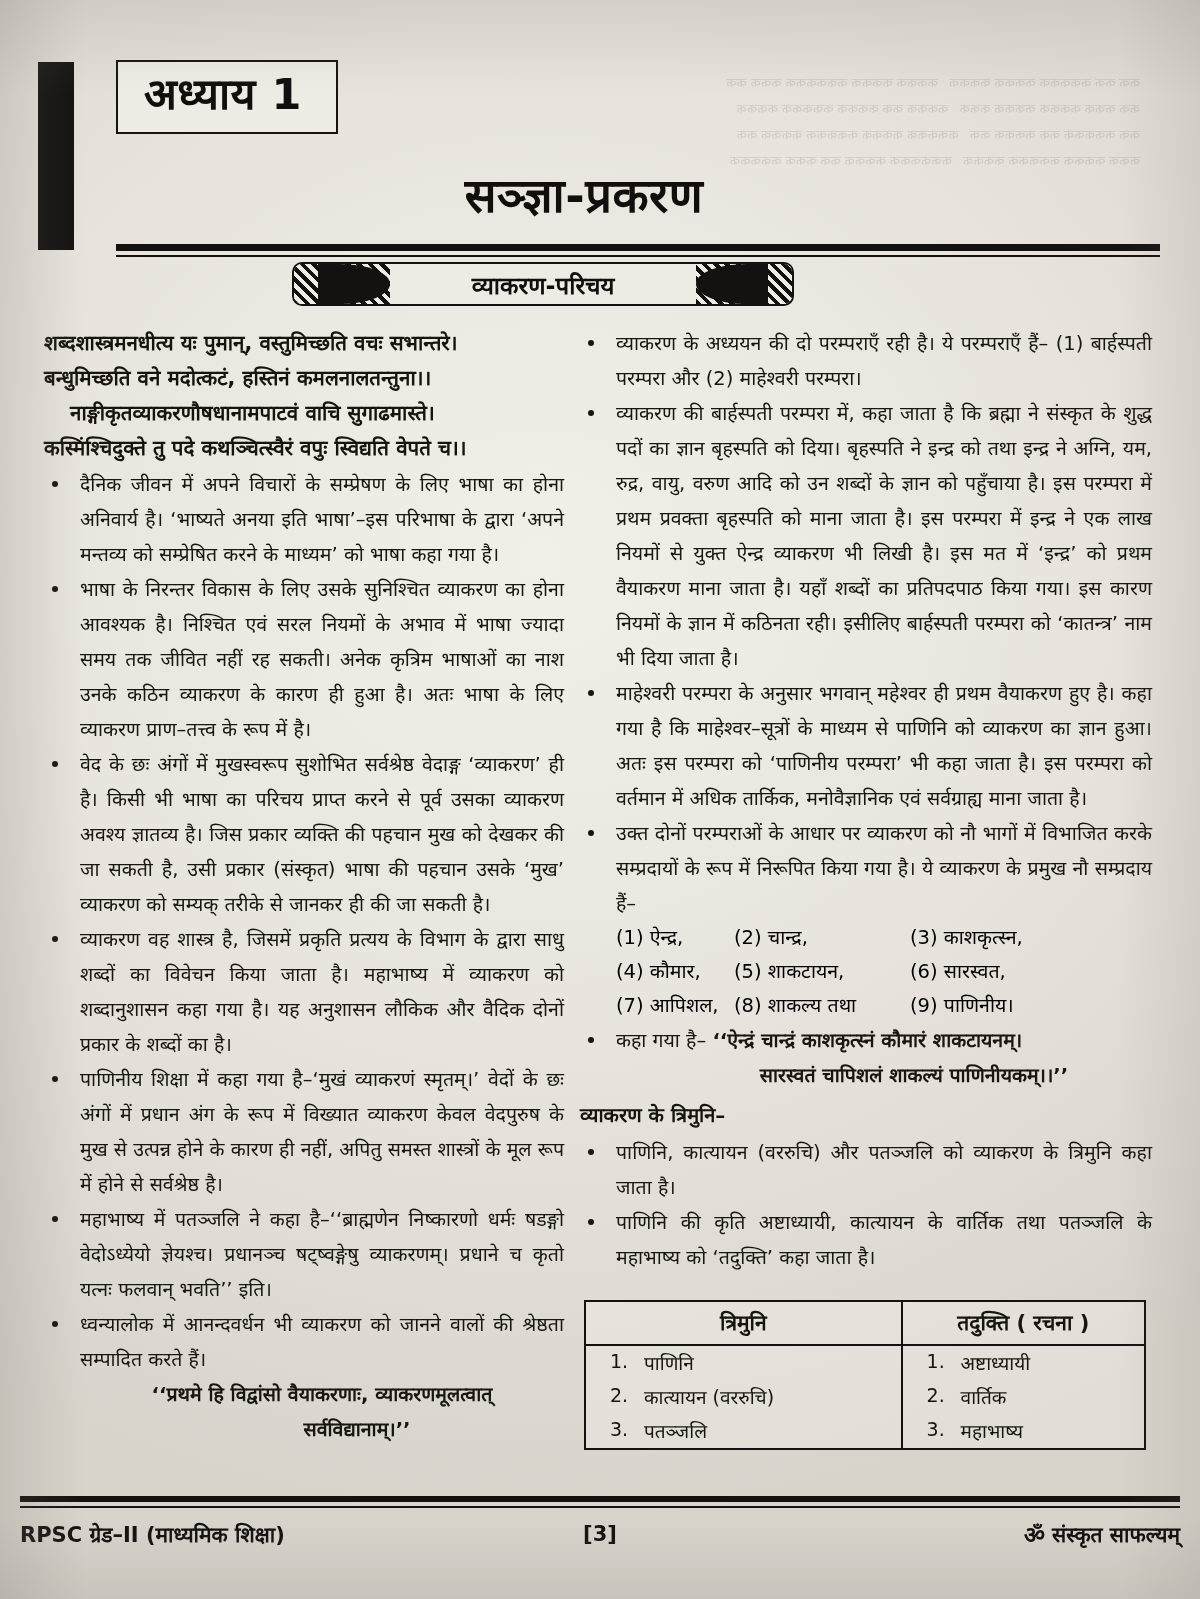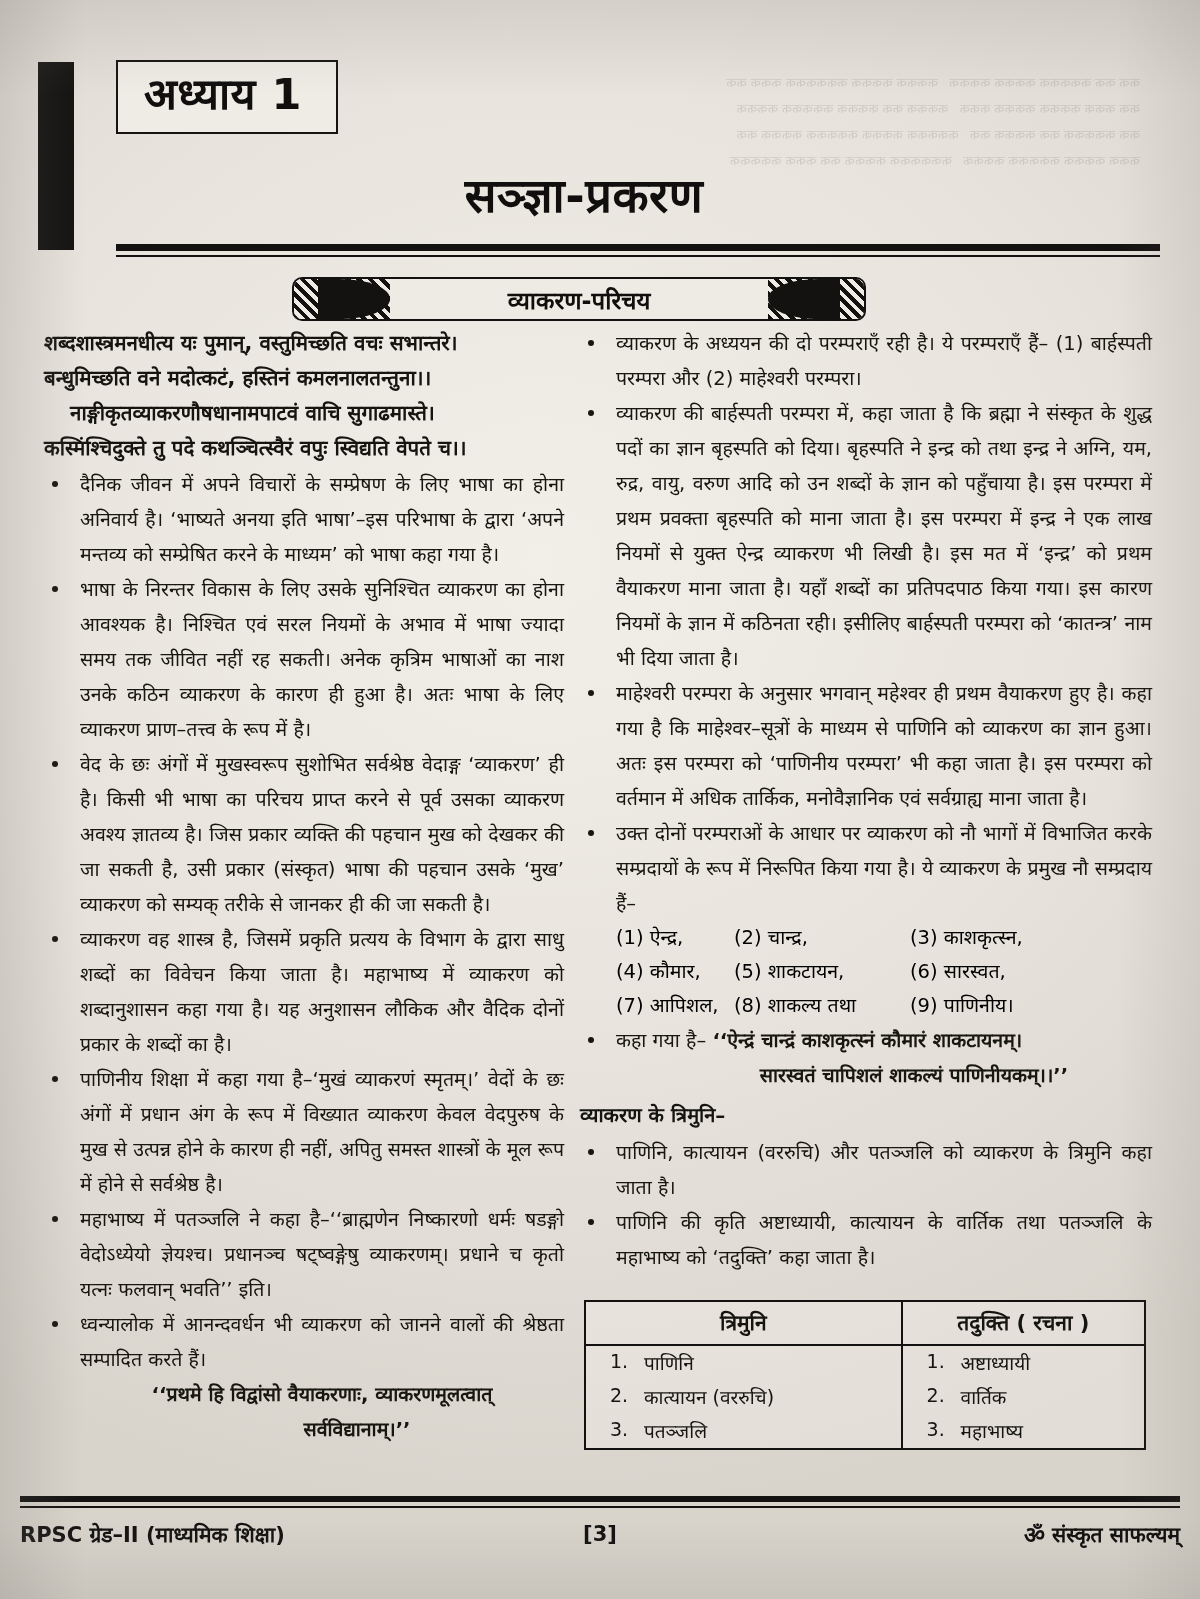--- a/index.html
+++ b/index.html
@@ -60,26 +60,25 @@
     text-align: center;
     font-family: "DejaVu Sans", sans-serif;
     font-weight: 700; font-size: 47px; letter-spacing: 0.5px;
     color: #100f0d;
   }
   .rule-thick { position: absolute; left: 78px; top: 192px; width: 1044px; height: 7px; background:#131211; }
   .rule-thin  { position: absolute; left: 78px; top: 203px; width: 1044px; height: 2px; background:#131211; }
 
   
   #banner {
-    position: absolute; left: 292px; top: 262px; width: 574px; height: 44px;
+    position: absolute; left: 292px; top: 262px; width: 502px; height: 44px;
     border: 2px solid #131211;
     border-radius: 10px;
     background: #eeebe4;
     overflow: hidden;
-    margin-top: 15px;
   }
   .banner-end {
     position: absolute; top: 0; height: 100%; width: 96px;
     background: repeating-linear-gradient(45deg, #131211 0 4px, #efece5 4px 8px);
   }
   .banner-end.left  { left: 0; }
   .banner-end.right { right: 0; }
   .banner-wedge {
     position: absolute; top: 0; height: 100%; width: 72px; background: #131211;
   }

